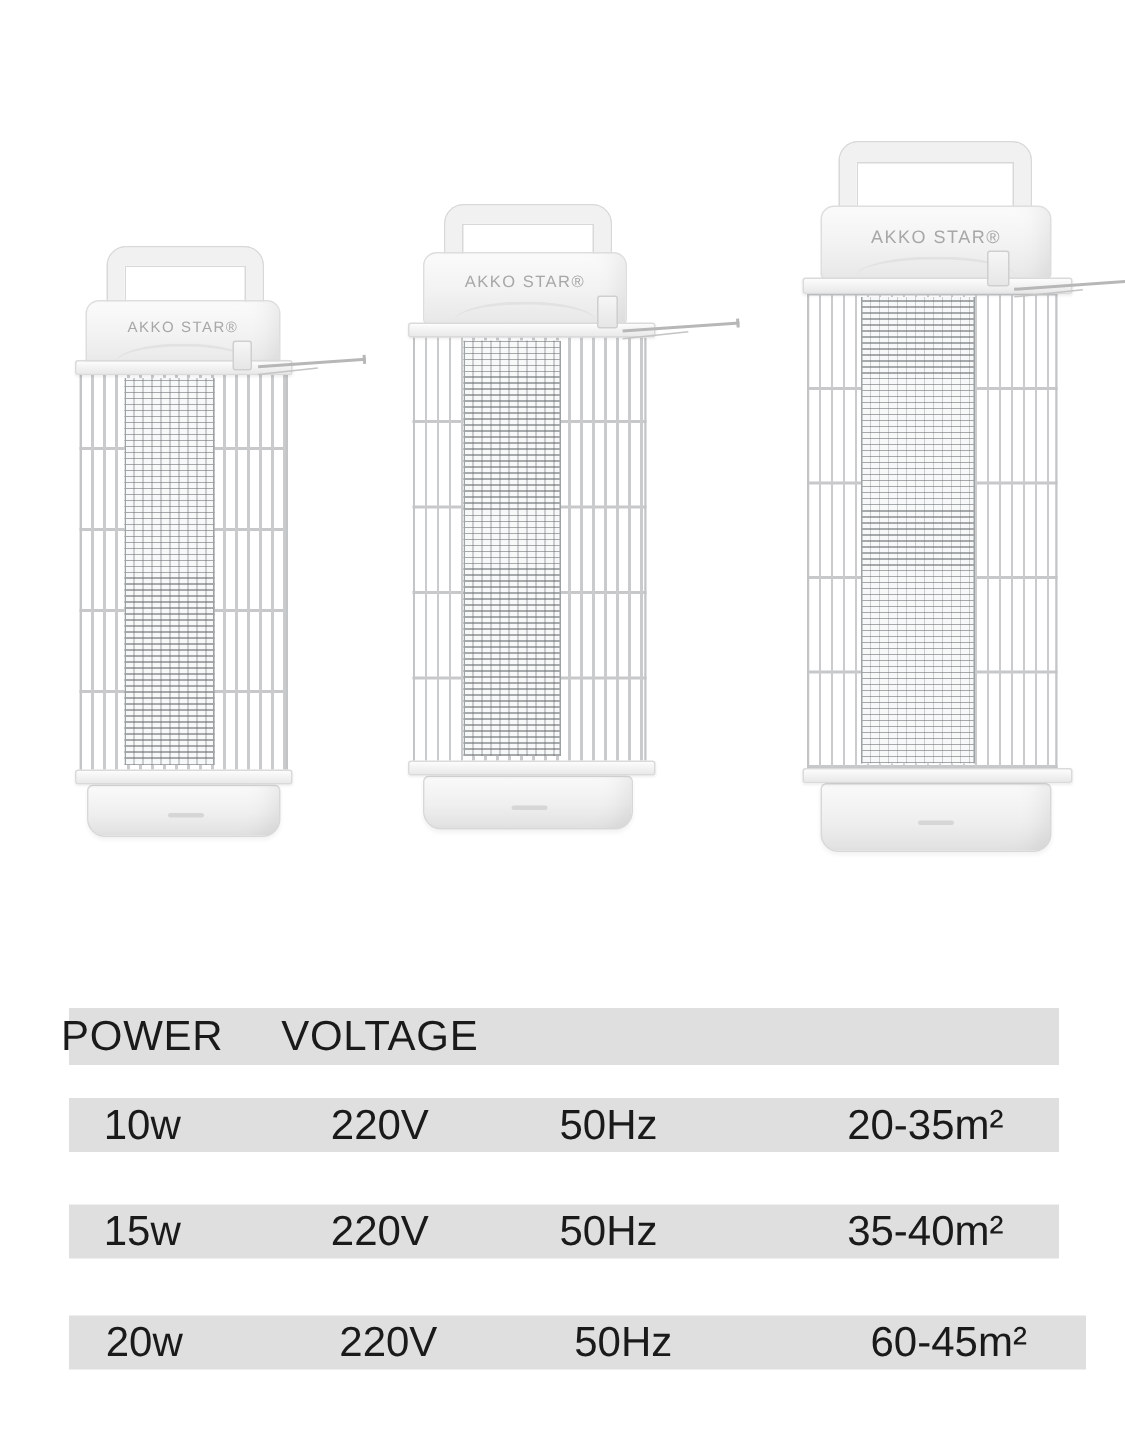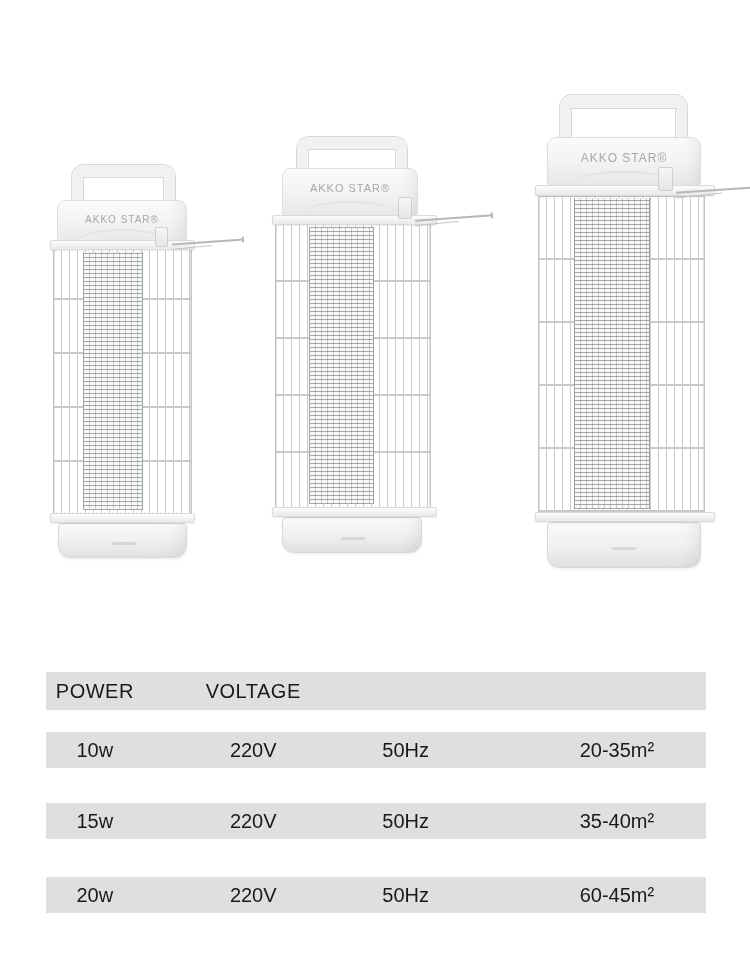--- a/index.html
+++ b/index.html
@@ -116,24 +116,24 @@
   .lamp-l .mesh   { left:36px; width:76px; }
   .lamp-l .rim    { top:417px; width:180px; height:10px; }
   .lamp-l .base   { left:12px; top:427px; width:154px; height:46px; }
 
   
   .spec-table { position:absolute; left:46px; top:672px; width:660px; height:245px; color:#1a1a1a; }
   .band { position:absolute; left:0; width:660px; height:36px; background:#dfdfdf; }
   .band-header { top:0; height:38px; font-size:20px; letter-spacing:0.5px; }
   .band-r1 { top:60px; }
   .band-r2 { top:131px; }
-  .band-r3 { top:205px; }
+  .band-r3 { top:205px;padding-left:18px; }
   .cell {
     position:absolute; top:50%; transform:translate(-50%,-50%);
-    white-space:nowrap; font-size:20px;
+    white-space:nowrap; font-size:28px;
   }
   .c1 { left:7.4%; } .c2 { left:31.4%; } .c3 { left:54.5%; } .c4 { left:86.5%; }
 </style>
 </head>
 <body>
 
 <div class="canvas">
 
   <div class="lamp lamp-s">
     <div class="handle"></div>

